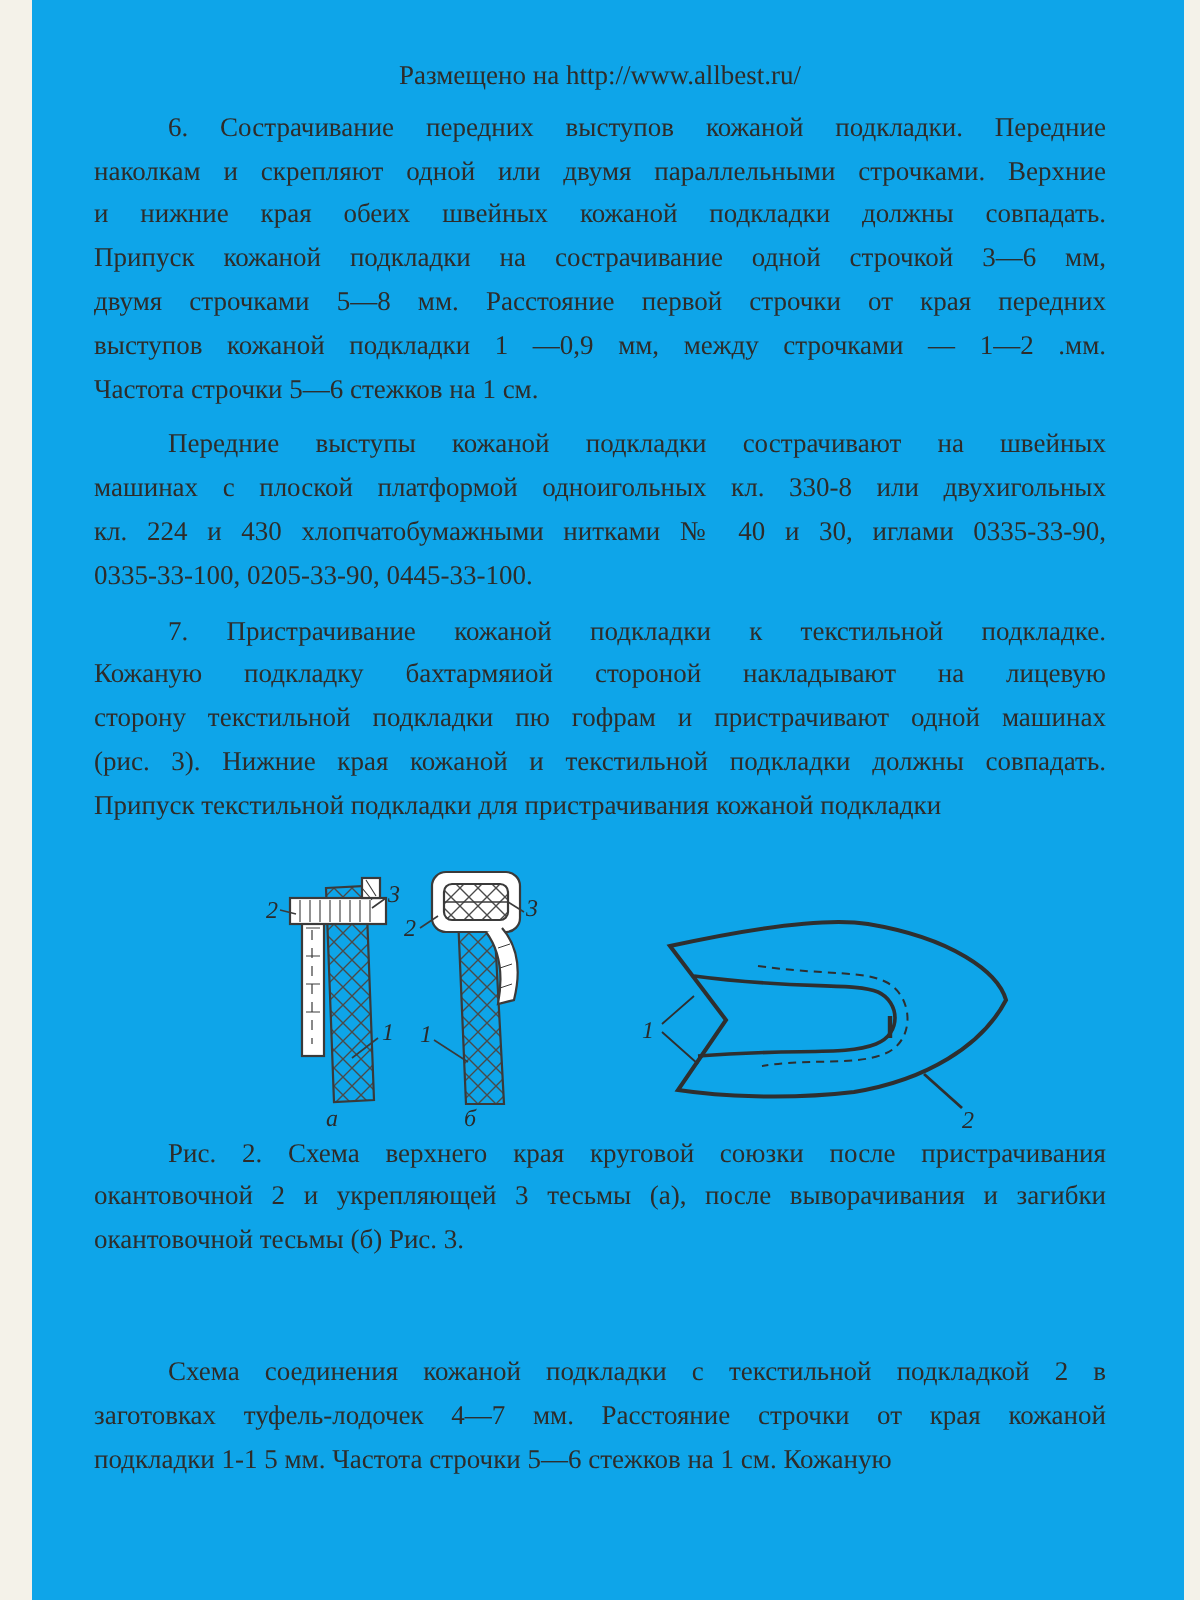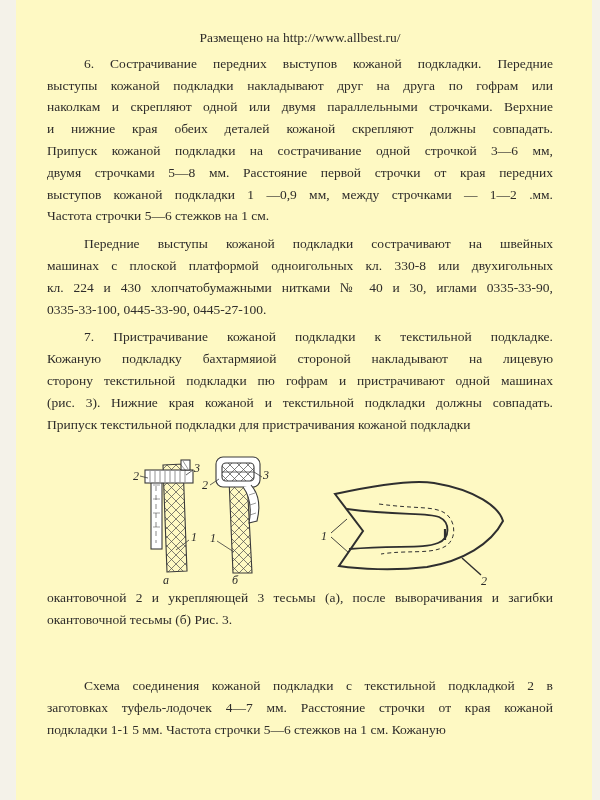--- a/index.html
+++ b/index.html
@@ -3,21 +3,21 @@
 <meta charset="utf-8">
 <style>
   html,body{margin:0;padding:0;}
   body{
     width:600px;height:800px;overflow:hidden;
     background:#f4f2e9;
     font-family:"Liberation Serif", serif;
   }
   .page{
     position:absolute;left:16px;right:8px;top:0;bottom:0;
-    background:#fef9c3;
+    background:#0ea5e9;
   }
   .content{
     padding:27px 39px 0 31px;
     color:#2e2c2a;
     font-size:13.5px;
     line-height:21.8px;
   }
   .doc-title{
     text-align:center;
     margin:0 0 4px 0;
@@ -45,34 +45,33 @@
 </head>
 <body>
 
 <div class="page">
   <div class="content">
 
     <div class="doc-title">Размещено на http://www.allbest.ru/</div>
 
     <div class="para">
         <div class="line first">6. Сострачивание передних выступов кожаной подкладки. Передние</div>
-        <div class="line">выступы кожаной подкладки накладывают друг на друга по гофрам или</div>
         <div class="line">наколкам и скрепляют одной или двумя параллельными строчками. Верхние</div>
-        <div class="line">и нижние края обеих деталей кожаной скрепляют должны совпадать.</div>
+        <div class="line">и нижние края обеих швейных кожаной подкладки должны совпадать.</div>
         <div class="line">Припуск кожаной подкладки на сострачивание одной строчкой 3—6 мм,</div>
         <div class="line">двумя строчками 5—8 мм. Расстояние первой строчки от края передних</div>
         <div class="line">выступов кожаной подкладки 1 —0,9 мм, между строчками — 1—2 .мм.</div>
         <div class="line last">Частота строчки 5—6 стежков на 1 см.</div>
       </div>
 
     <div class="para">
         <div class="line first">Передние выступы кожаной подкладки сострачивают на швейных</div>
         <div class="line">машинах с плоской платформой одноигольных кл. 330-8 или двухигольных</div>
         <div class="line">кл. 224 и 430 хлопчатобумажными нитками № 40 и 30, иглами 0335-33-90,</div>
-        <div class="line last">0335-33-100, 0445-33-90, 0445-27-100.</div>
+        <div class="line last">0335-33-100, 0205-33-90, 0445-33-100.</div>
       </div>
 
     <div class="para">
         <div class="line first">7. Пристрачивание кожаной подкладки к текстильной подкладке.</div>
         <div class="line">Кожаную подкладку бахтармяиой стороной накладывают на лицевую</div>
         <div class="line">сторону текстильной подкладки пю гофрам и пристрачивают одной машинах</div>
         <div class="line">(рис. 3). Нижние края кожаной и текстильной подкладки должны совпадать.</div>
         <div class="line last">Припуск текстильной подкладки для пристрачивания кожаной подкладки</div>
       </div>
 
@@ -125,20 +124,21 @@
           <path d="M314,82 L314,93" stroke-width="2.2"></path>
           <path d="M200,86 L216,72 M200,90 L218,106" stroke-width="0.9"></path>
           <path d="M350,128 L331,111" stroke-width="1.4"></path>
           <text x="190" y="93" stroke="none">1</text>
           <text x="350" y="138" stroke="none">2</text>
         </g>
       </svg>
     </div>
 
     <div class="para caption">
+        <div class="line first">Рис. 2. Схема верхнего края круговой союзки после пристрачивания</div>
         <div class="line">окантовочной 2 и укрепляющей 3 тесьмы (а), после выворачивания и загибки</div>
         <div class="line last">окантовочной тесьмы (б) Рис. 3.</div>
       </div>
 
     <div class="para final">
         <div class="line first">Схема соединения кожаной подкладки с текстильной подкладкой 2 в</div>
         <div class="line">заготовках туфель-лодочек 4—7 мм. Расстояние строчки от края кожаной</div>
         <div class="line last">подкладки 1-1 5 мм. Частота строчки 5—6 стежков на 1 см. Кожаную</div>
       </div>
 

